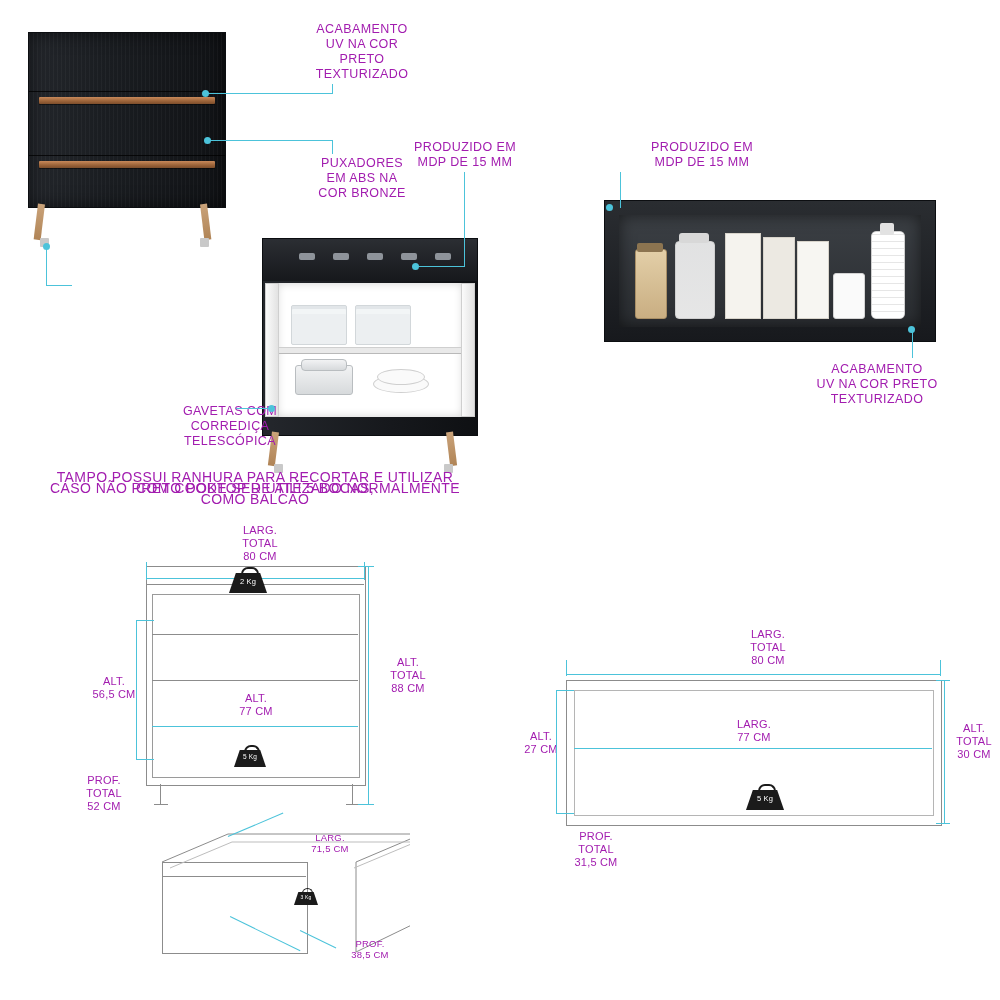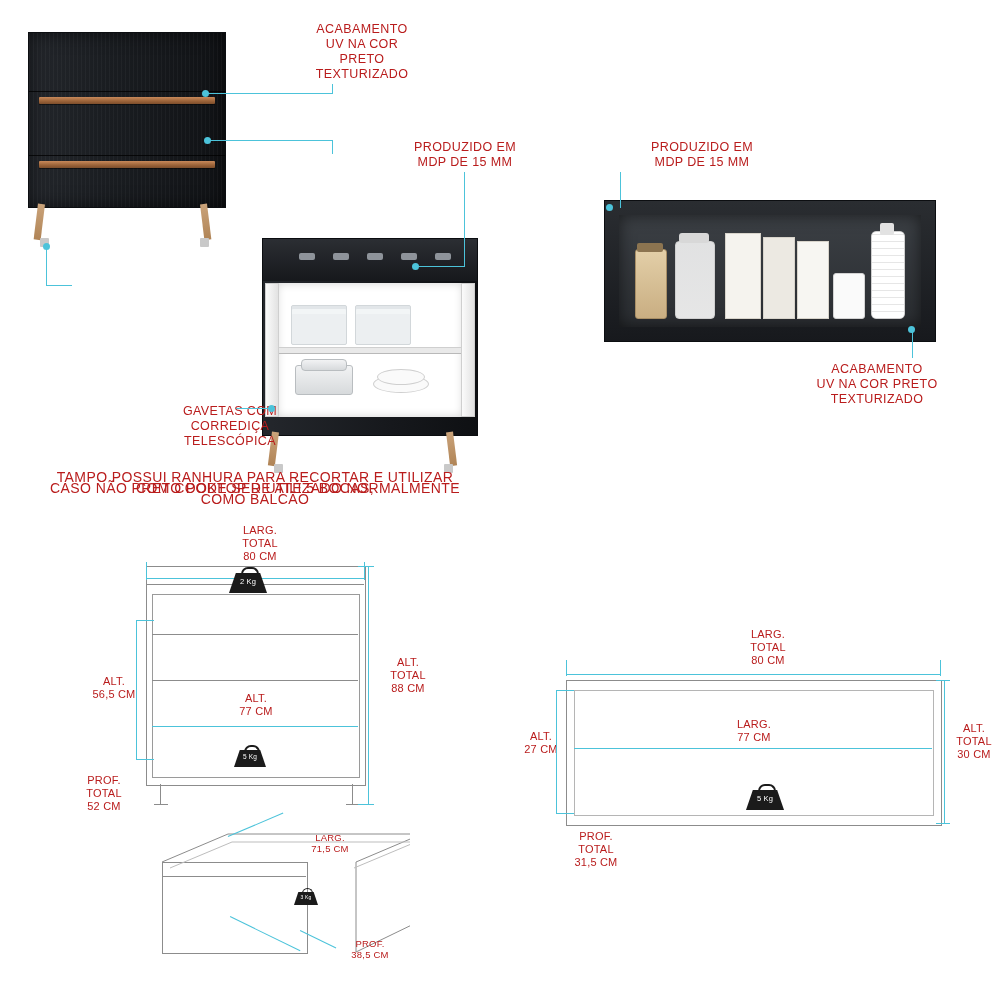--- a/index.html
+++ b/index.html
@@ -4,21 +4,21 @@
 <style>
   html,body{margin:0;padding:0;}
   body{
     width:1000px;height:1000px;position:relative;background:#ffffff;
     font-family:"Liberation Sans", sans-serif;
     -webkit-font-smoothing:antialiased;
   }
   .stage{position:absolute;left:0;top:0;width:1000px;height:1000px;overflow:hidden;}
   .abs{position:absolute;}
   .lbl{
-    position:absolute;color:#b91c1c;font-size:12.5px;line-height:15px;
+    position:absolute;color:#a21caf;font-size:12.5px;line-height:15px;
     letter-spacing:.4px;text-align:center;white-space:pre-line;font-weight:400;
   }
   .lbl.tiny{font-size:14px;line-height:11px;}
   .lbl.dim{font-size:11px;line-height:13px;letter-spacing:.2px;}
   .lbl.dimsm{font-size:9.5px;line-height:11px;letter-spacing:.2px;}
   .ln{position:absolute;background:#4cc3da;}
   .ln.h{height:1.4px;}
   .ln.v{width:1.4px;}
   .dot{position:absolute;width:7px;height:7px;border-radius:50%;background:#4cc3da;}
   .gl{position:absolute;background:#8c8c8c;}
@@ -95,20 +95,23 @@
   </div>
 
   <div class="lbl" style="left:268px;top:22px;width:188px;">ACABAMENTO
 UV NA COR
 PRETO
 TEXTURIZADO</div>
   <div class="ln v" style="left:332px;top:84px;height:10px;"></div>
   <div class="ln h" style="left:205px;top:93px;width:128px;"></div>
   <div class="dot" style="left:202px;top:90px;"></div>
 
+  <div class="lbl" style="left:268px;top:156px;width:188px;">PUXADORES
+EM ABS NA
+COR BRONZE</div>
   <div class="ln v" style="left:332px;top:140px;height:14px;"></div>
   <div class="ln h" style="left:208px;top:140px;width:125px;"></div>
   <div class="dot" style="left:204px;top:137px;"></div>
 
   <div class="ln v" style="left:46px;top:246px;height:40px;"></div>
   <div class="ln h" style="left:46px;top:285px;width:26px;"></div>
   <div class="dot" style="left:43px;top:243px;"></div>
 
   <div>
     <div class="cab2">

